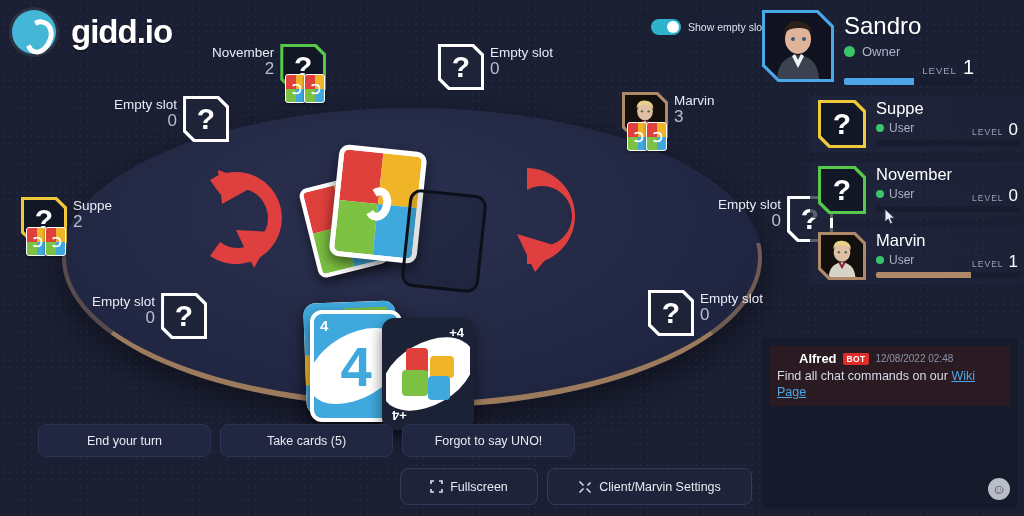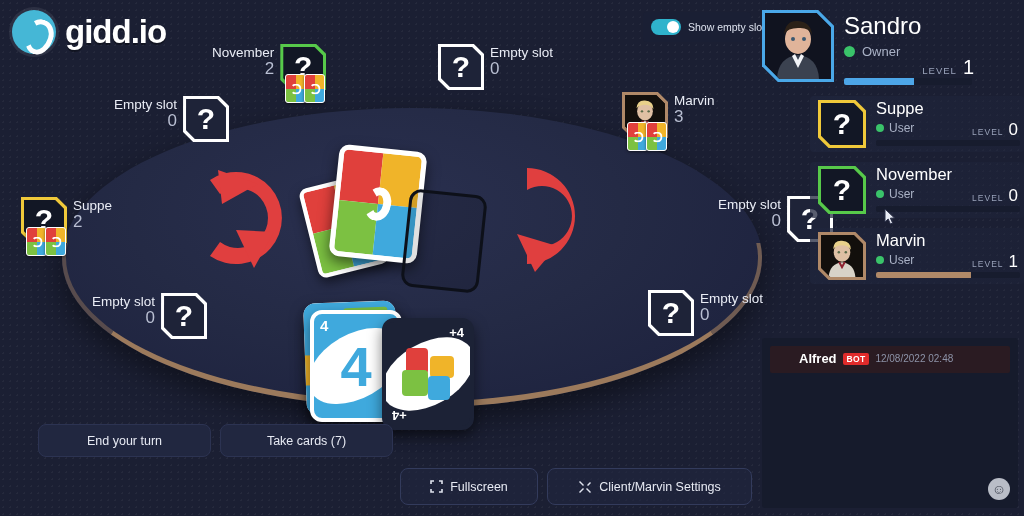--- a/index.html
+++ b/index.html
@@ -15,21 +15,21 @@
 
   
   .bg-dots {
     position: absolute; inset: 0;
     background-image: radial-gradient(rgba(255,255,255,0.045) 1px, transparent 1px);
     background-size: 7px 7px;
     pointer-events: none;
   }
 
   
-  .logo { position: absolute; left: 12px; top: 10px; display: flex; align-items: center; gap: 9px; }
+  .logo { position: absolute; left: 12px; top: 10px; display: flex; align-items: center; gap: 15px; }
   .logo-mark {
     width: 44px; height: 44px; border-radius: 50%;
     background: #45b7d6; position: relative; flex: none;
     box-shadow: 0 0 0 3px rgba(255,255,255,0.08);
   }
   .logo-mark::after {
     content: ""; position: absolute; left: 13px; top: 9px;
     width: 18px; height: 26px;
     border: 5px solid #fff; border-radius: 50% 50% 50% 50%/ 45% 45% 55% 55%;
     border-left-color: transparent;
@@ -492,21 +492,22 @@
       <div class="sq yellow"></div>
       <div class="sq green"></div>
       <div class="sq blue"></div>
       <div class="c-tl">+4</div>
       <div class="c-br">+4</div>
     </div>
   </div>
 
   <div class="actions" id="actions-row">
       <div class="btn">End your turn</div>
-      <div class="btn">Take cards (7)</div>
+      <div class="btn">Take cards (5)</div>
+      <div class="btn">Forgot to say UNO!</div>
     </div>
   <div class="sub-actions" id="sub-actions-row">
       <div class="btn ghost">
         <span style="display:flex">
           <svg width="13" height="13" viewBox="0 0 13 13">
             <path d="M1 4V1h3M12 4V1H9M1 9v3h3M12 9v3H9" stroke="#dfe3ee" stroke-width="1.6" fill="none"></path>
           </svg>
         </span>
         <span>Fullscreen</span>
       </div>
@@ -632,16 +633,19 @@
     </svg>
   </div>
 
   <div class="chat">
     <div class="chat-msg">
       <div class="chat-head">
         <span class="chat-author">Alfred</span>
         <span class="bot-badge">BOT</span>
         <span class="chat-time">12/08/2022 02:48</span>
       </div>
+      <div class="chat-text">
+        <span>Find all chat commands on our </span><a href="#">Wiki Page</a>
+      </div>
     </div>
     <div class="emoji-btn">☺</div>
   </div>
 </div>
 
 </body></html>

